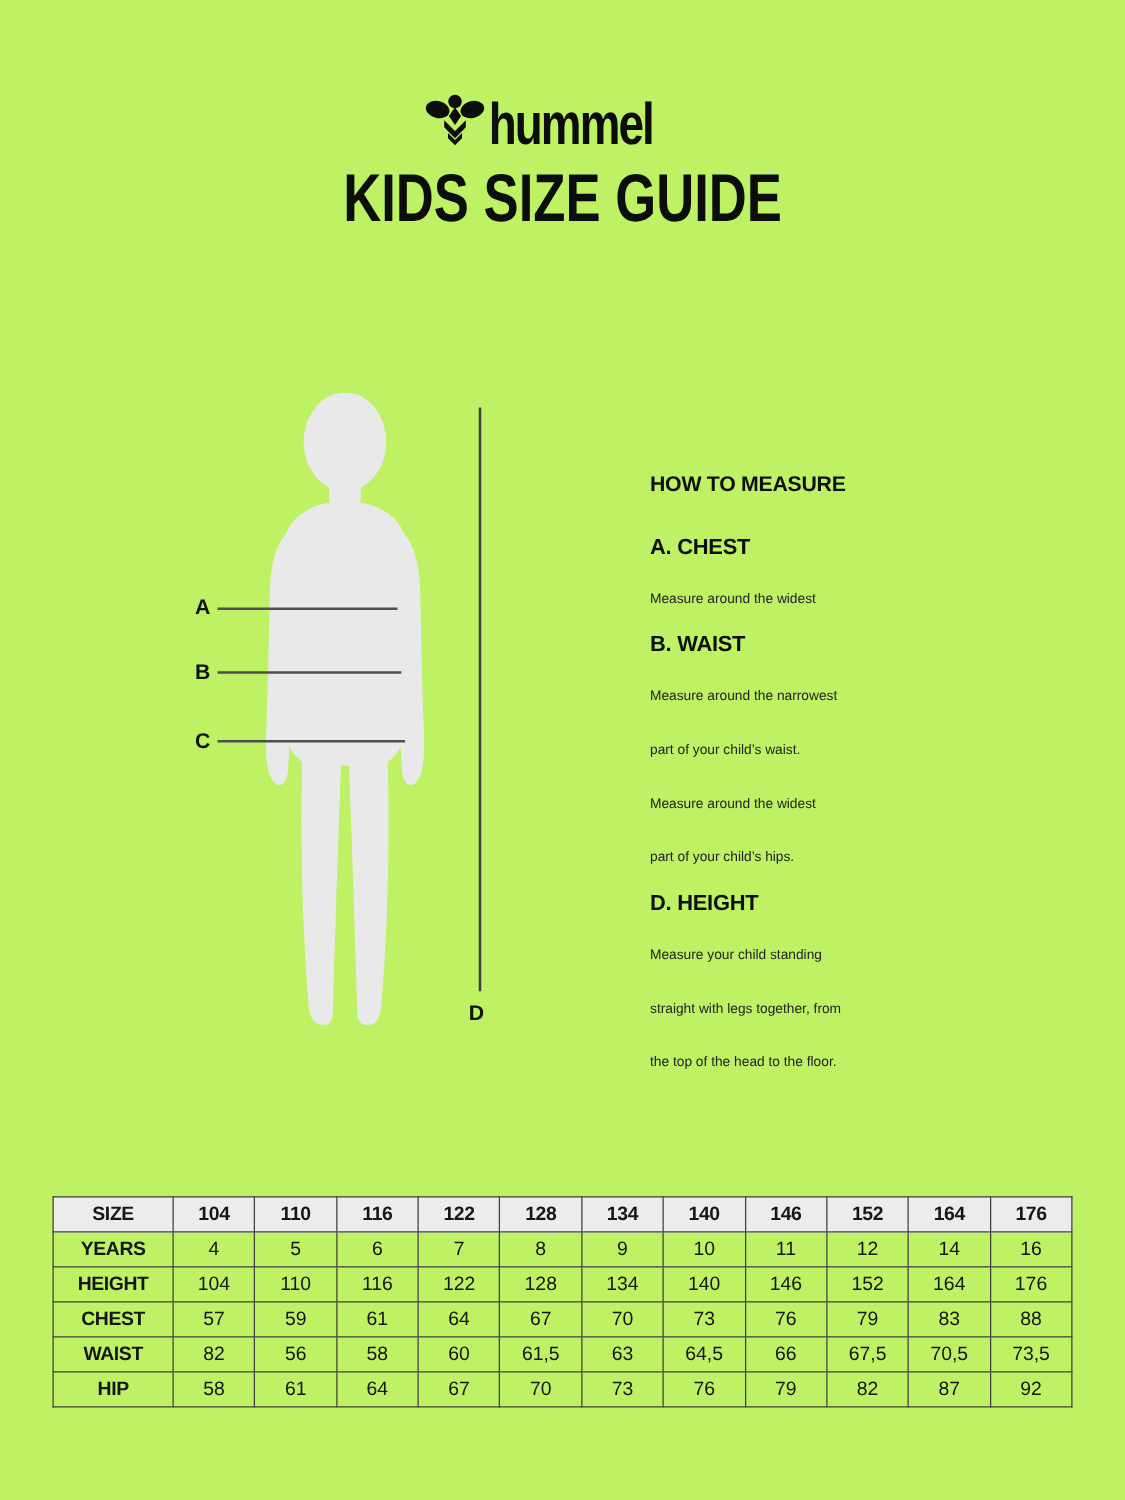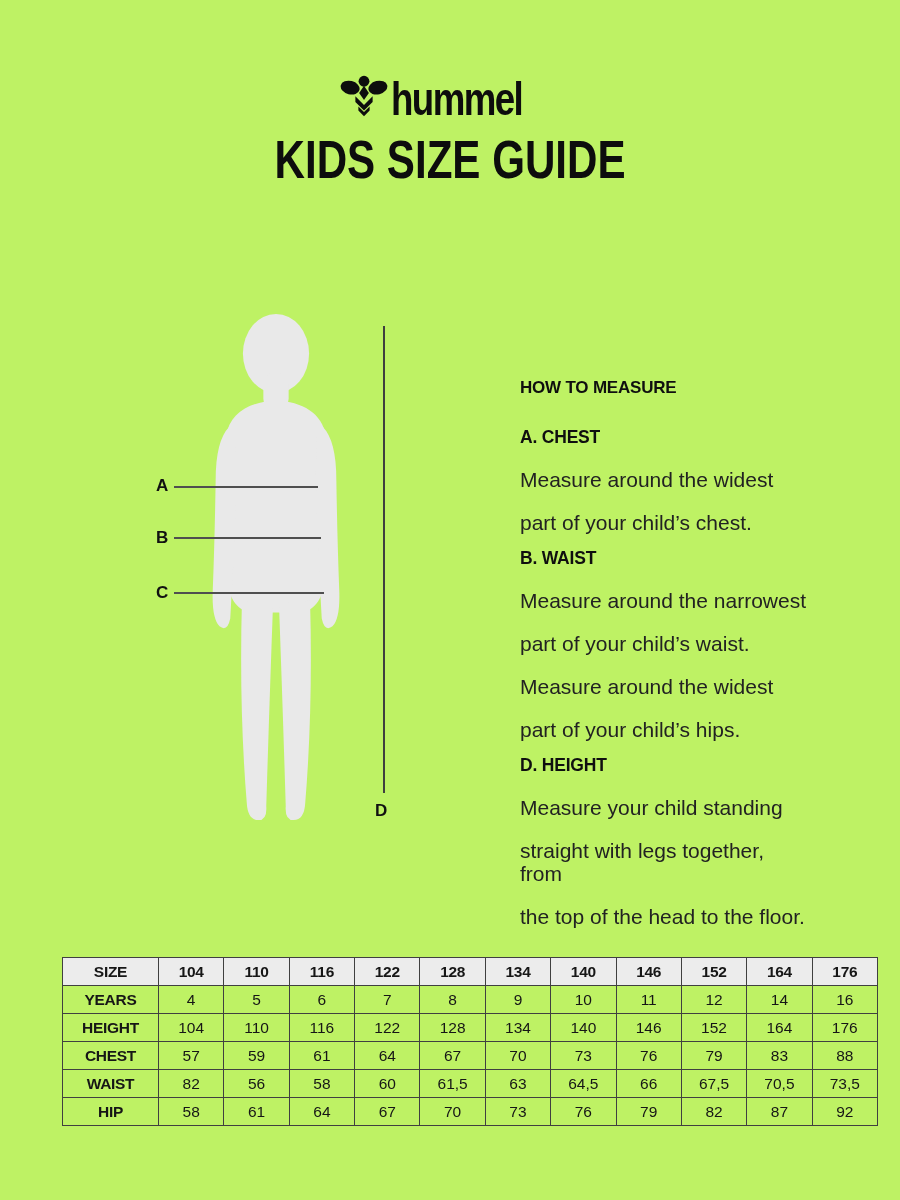--- a/index.html
+++ b/index.html
@@ -31,24 +31,24 @@
   .lin-c { left:174px; top:592px; width:150px; }
   .d-line { position:absolute; left:383px; top:326px; width:2px; height:467px; background:#3f3f3f; }
   .lbl-d { left:375px; top:802px; }
   
   .howto { position:absolute; left:520px; top:376px; width:290px; }
   .howto h2 { margin:0 0 27px 0; font-size:17px; line-height:24px; letter-spacing:-0.2px;
               color:#0f0f0f; font-weight:bold; }
   .howto h3 { margin:0 0 5px 0; font-size:17.5px; line-height:21px; letter-spacing:-0.2px;
               color:#0f0f0f; font-weight:bold; }
   .howto .sect { margin-bottom:14px; }
-  .howto .tline { font-size:21px; line-height:23px; color:#222;margin-top:20px; }
+  .howto .tline { font-size:11px; line-height:23px; color:#222;margin-top:20px; }
   
   .size-table { position:absolute; left:42px; top:957px; width:816px;
-                border-collapse:collapse; table-layout:fixed;margin-left:20px; }
+                border-collapse:collapse; table-layout:fixed; }
   .size-table td { border:1px solid #404040; height:27px; text-align:center;
                    vertical-align:middle; font-size:15.5px; color:#161616; padding:0; }
   .size-table tr.header-row td { background:#ececec; font-weight:bold; letter-spacing:-0.3px; }
   .size-table td.label-cell { font-weight:bold; letter-spacing:-0.3px; }
 </style>
 </head>
 <body>
 
 <div class="page">
 
@@ -88,21 +88,20 @@
   <div class="m-line lin-c"></div>
   <div class="d-line"></div>
   <span class="m-label lbl-d">D</span>
 
   <section class="howto">
     <h2>HOW TO MEASURE</h2>
 
     <div class="sect">
       <h3>A. CHEST</h3>
       <div class="tline">Measure around the widest</div>
-      <div class="tline">part of your child’s chest.</div>
     </div>
 
     <div class="sect">
       <h3>B. WAIST</h3>
       <div class="tline">Measure around the narrowest</div>
       <div class="tline">part of your child’s waist.</div>
     </div>
 
     <div class="sect">
       <div class="tline">Measure around the widest</div>

